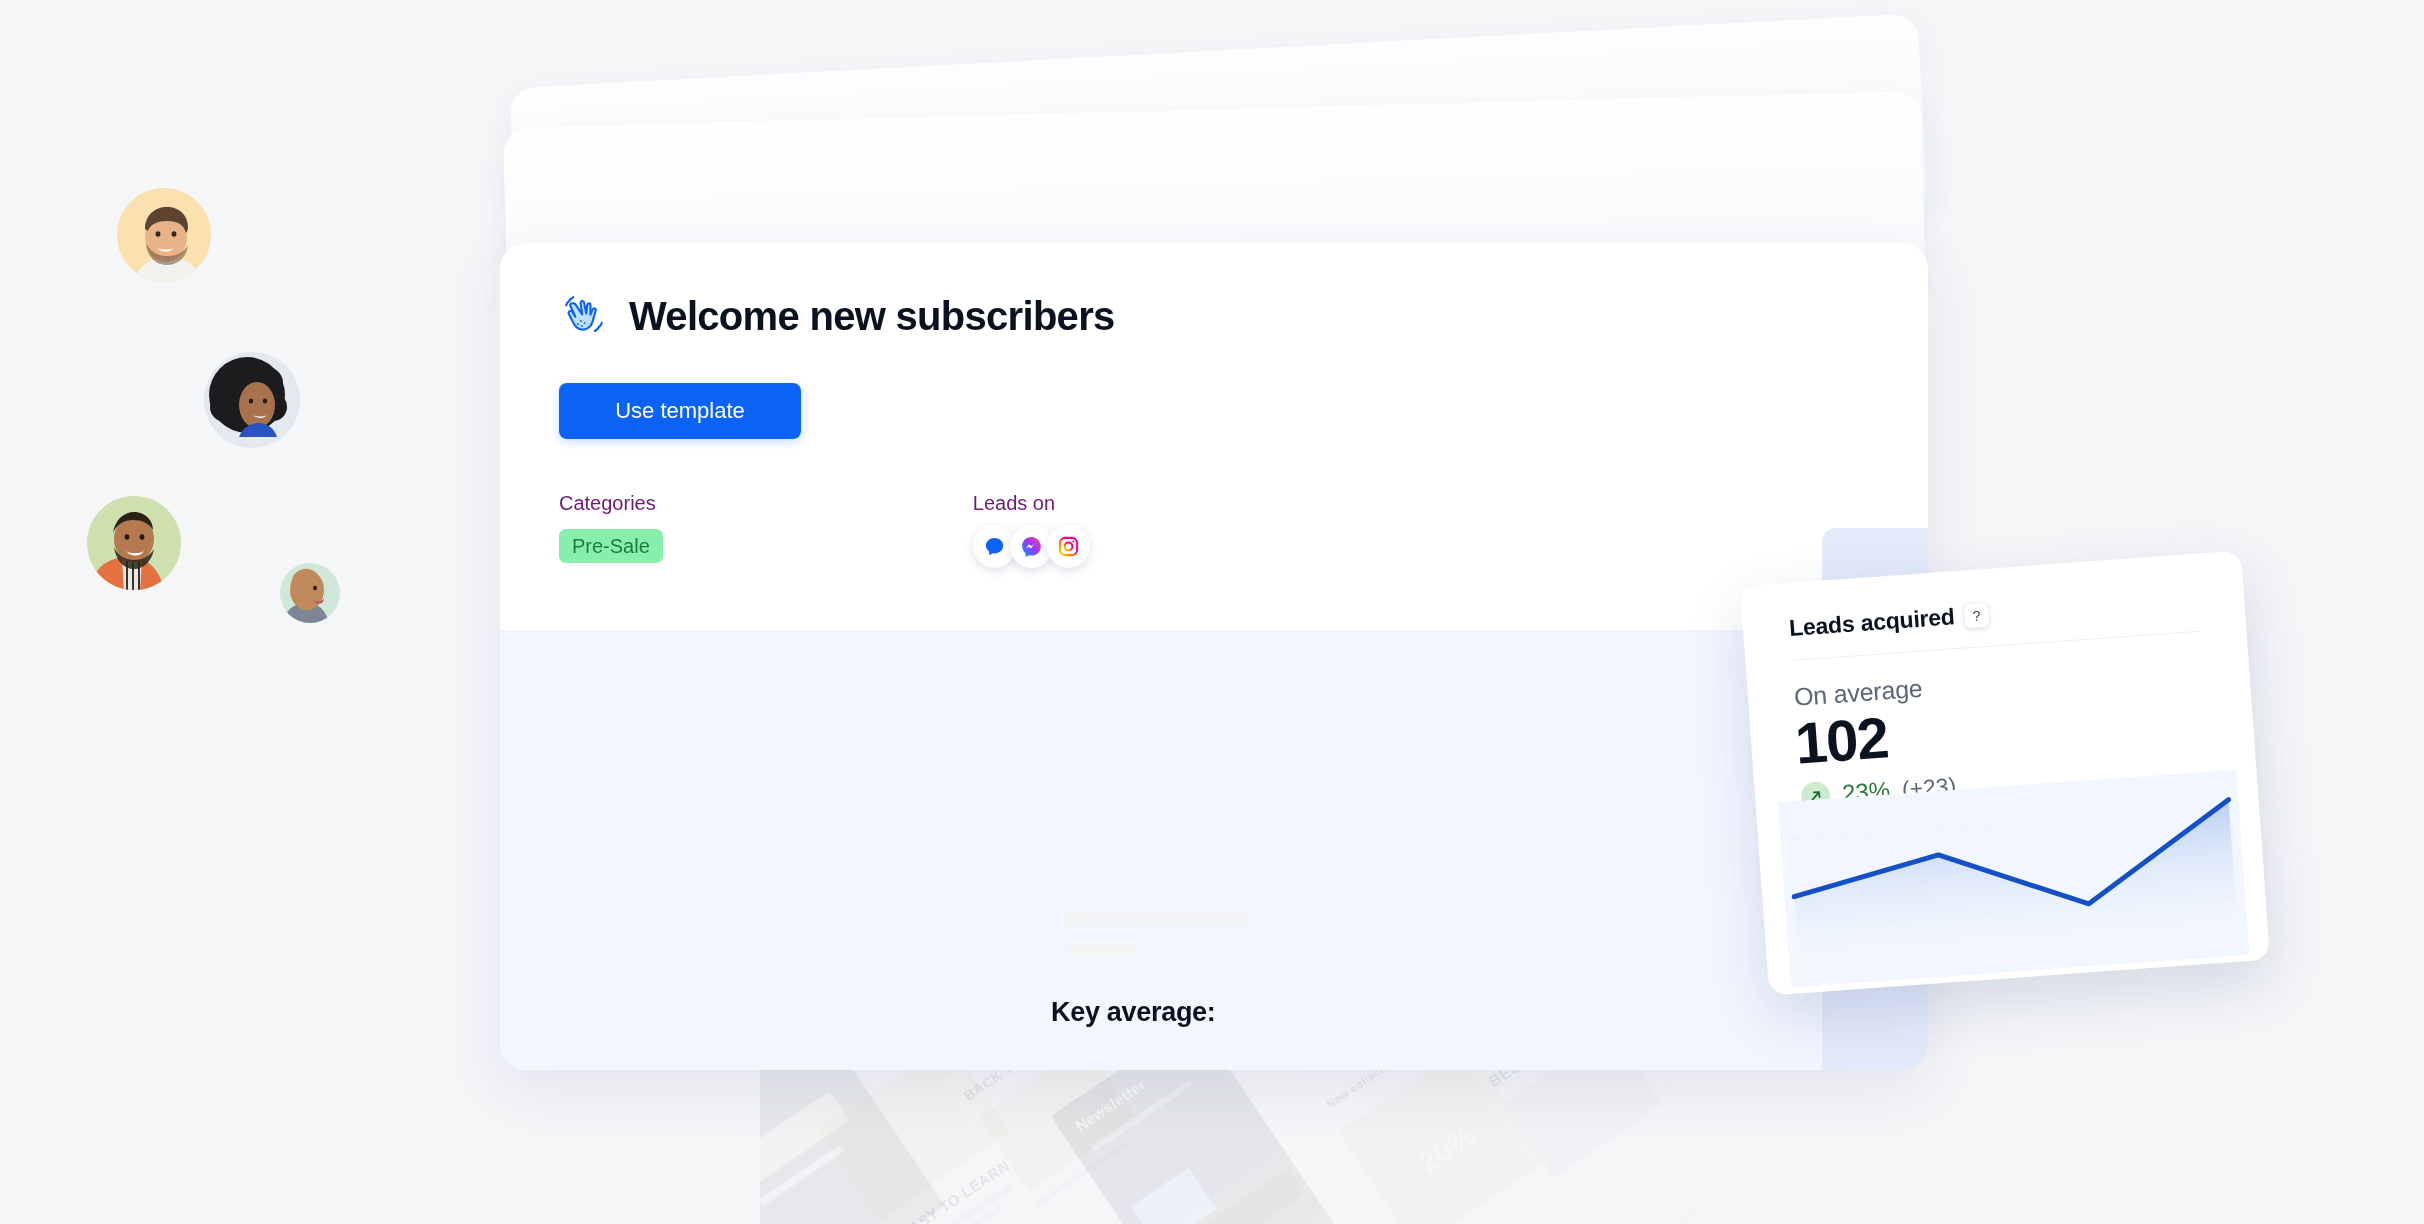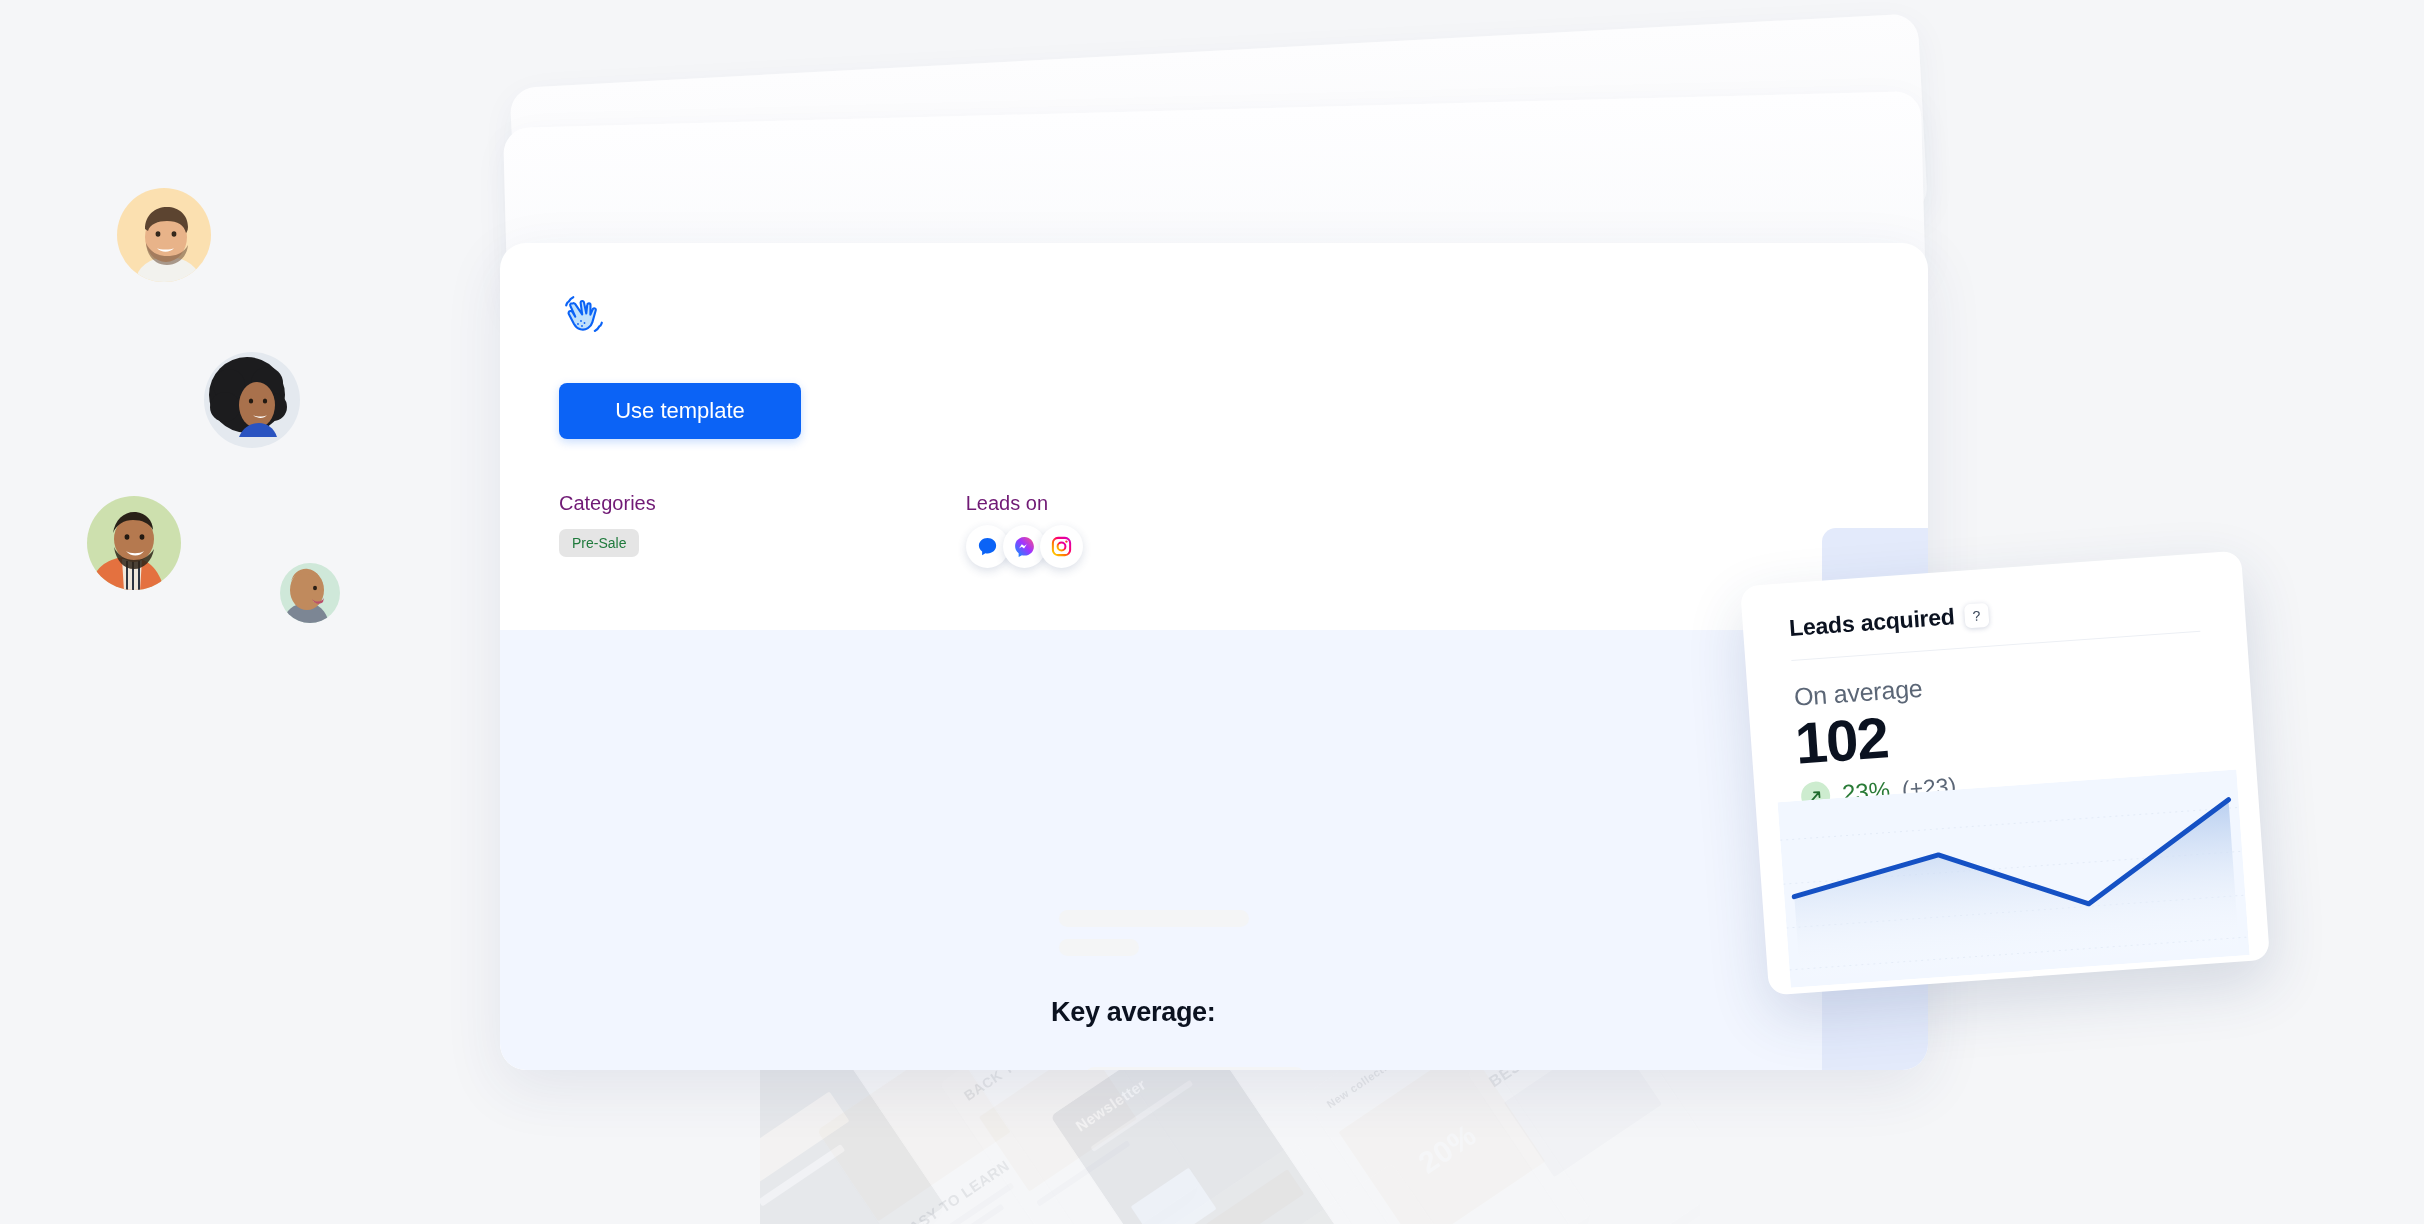--- a/index.html
+++ b/index.html
@@ -60,21 +60,21 @@
     width:242px;height:56px;background:#0b63f6;color:#fff;border:none;border-radius:8px;
     font-size:22px;font-family:"Liberation Sans",sans-serif;cursor:pointer;
     box-shadow:0 3px 10px rgba(11,99,246,.22);
   }
   .meta-row{margin-top:54px;display:flex;}
   .meta-block{}
   .meta-block.works{margin-left:310px;}
   .meta-label{font-size:20px;color:#701a75;line-height:1;}
   .badge{
     display:inline-block;margin-top:16px;padding:7px 13px;border-radius:7px;
-    background:#e5e5e5;color:#1f7a3c;font-size:14px;line-height:1;
+    background:#86efac;color:#1f7a3c;font-size:20px;line-height:1;
   }
   .social-row{margin-top:12px;display:flex;align-items:center;}
   .social{
     width:43px;height:43px;border-radius:50%;background:#fff;
     box-shadow:0 3px 10px rgba(40,60,110,.16);
     display:flex;align-items:center;justify-content:center;
   }
   .social + .social{margin-left:-6px;}
 
   
@@ -278,20 +278,21 @@
 
           <svg class="wave-icon" viewBox="0 0 48 48">
             <path d="M13.8 11.5a1.6 1.6 0 0 1 2.3.4l7.1 10.4-1.6-11.7a1.7 1.7 0 0 1 3.3-.5l2.4 11.4.9-8.6a1.65 1.65 0 0 1 3.3.2l-.1 9.6 2.3-5.4a1.6 1.6 0 0 1 3 1.2l-3.3 11.6c-1.5 5.3-6.6 8.6-12 7.2-3-.8-5-2.7-6.4-5.2L9.8 22c-.7-1.3.1-2.6 1.3-2.9 1-.3 1.9.2 2.5 1.1l2.7 4.4-4.9-10.6c-.5-1-.3-2 .4-2.5z" fill="#bfe0fb" stroke="#0b63f6" stroke-width="2.1" stroke-linejoin="round"></path>
             <circle cx="22" cy="29" r=".9" fill="#0b63f6"></circle>
               <circle cx="25.5" cy="31" r=".9" fill="#0b63f6"></circle>
             <circle cx="19" cy="32" r=".9" fill="#0b63f6"></circle>
               <circle cx="23" cy="34" r=".9" fill="#0b63f6"></circle>
             <path d="M9.8 9.5a9 9 0 0 1 4.5-4.3M7.2 13.4a12 12 0 0 1 1.4-3" stroke="#0b63f6" stroke-width="2.2" fill="none" stroke-linecap="round"></path>
             <path d="M40.2 34.5a9 9 0 0 1-4.4 4.4M42.8 30.7a12 12 0 0 1-1.4 3" stroke="#0b63f6" stroke-width="2.2" fill="none" stroke-linecap="round"></path>
           </svg>
+          <h1 class="page-title">Welcome new subscribers</h1>
         </div>
 
         <button class="use-template">Use template</button>
 
         <div class="meta-row">
           <div class="meta-block">
             <div class="meta-label">Categories</div>
             <span class="badge">Pre-Sale</span>
           </div>
 

